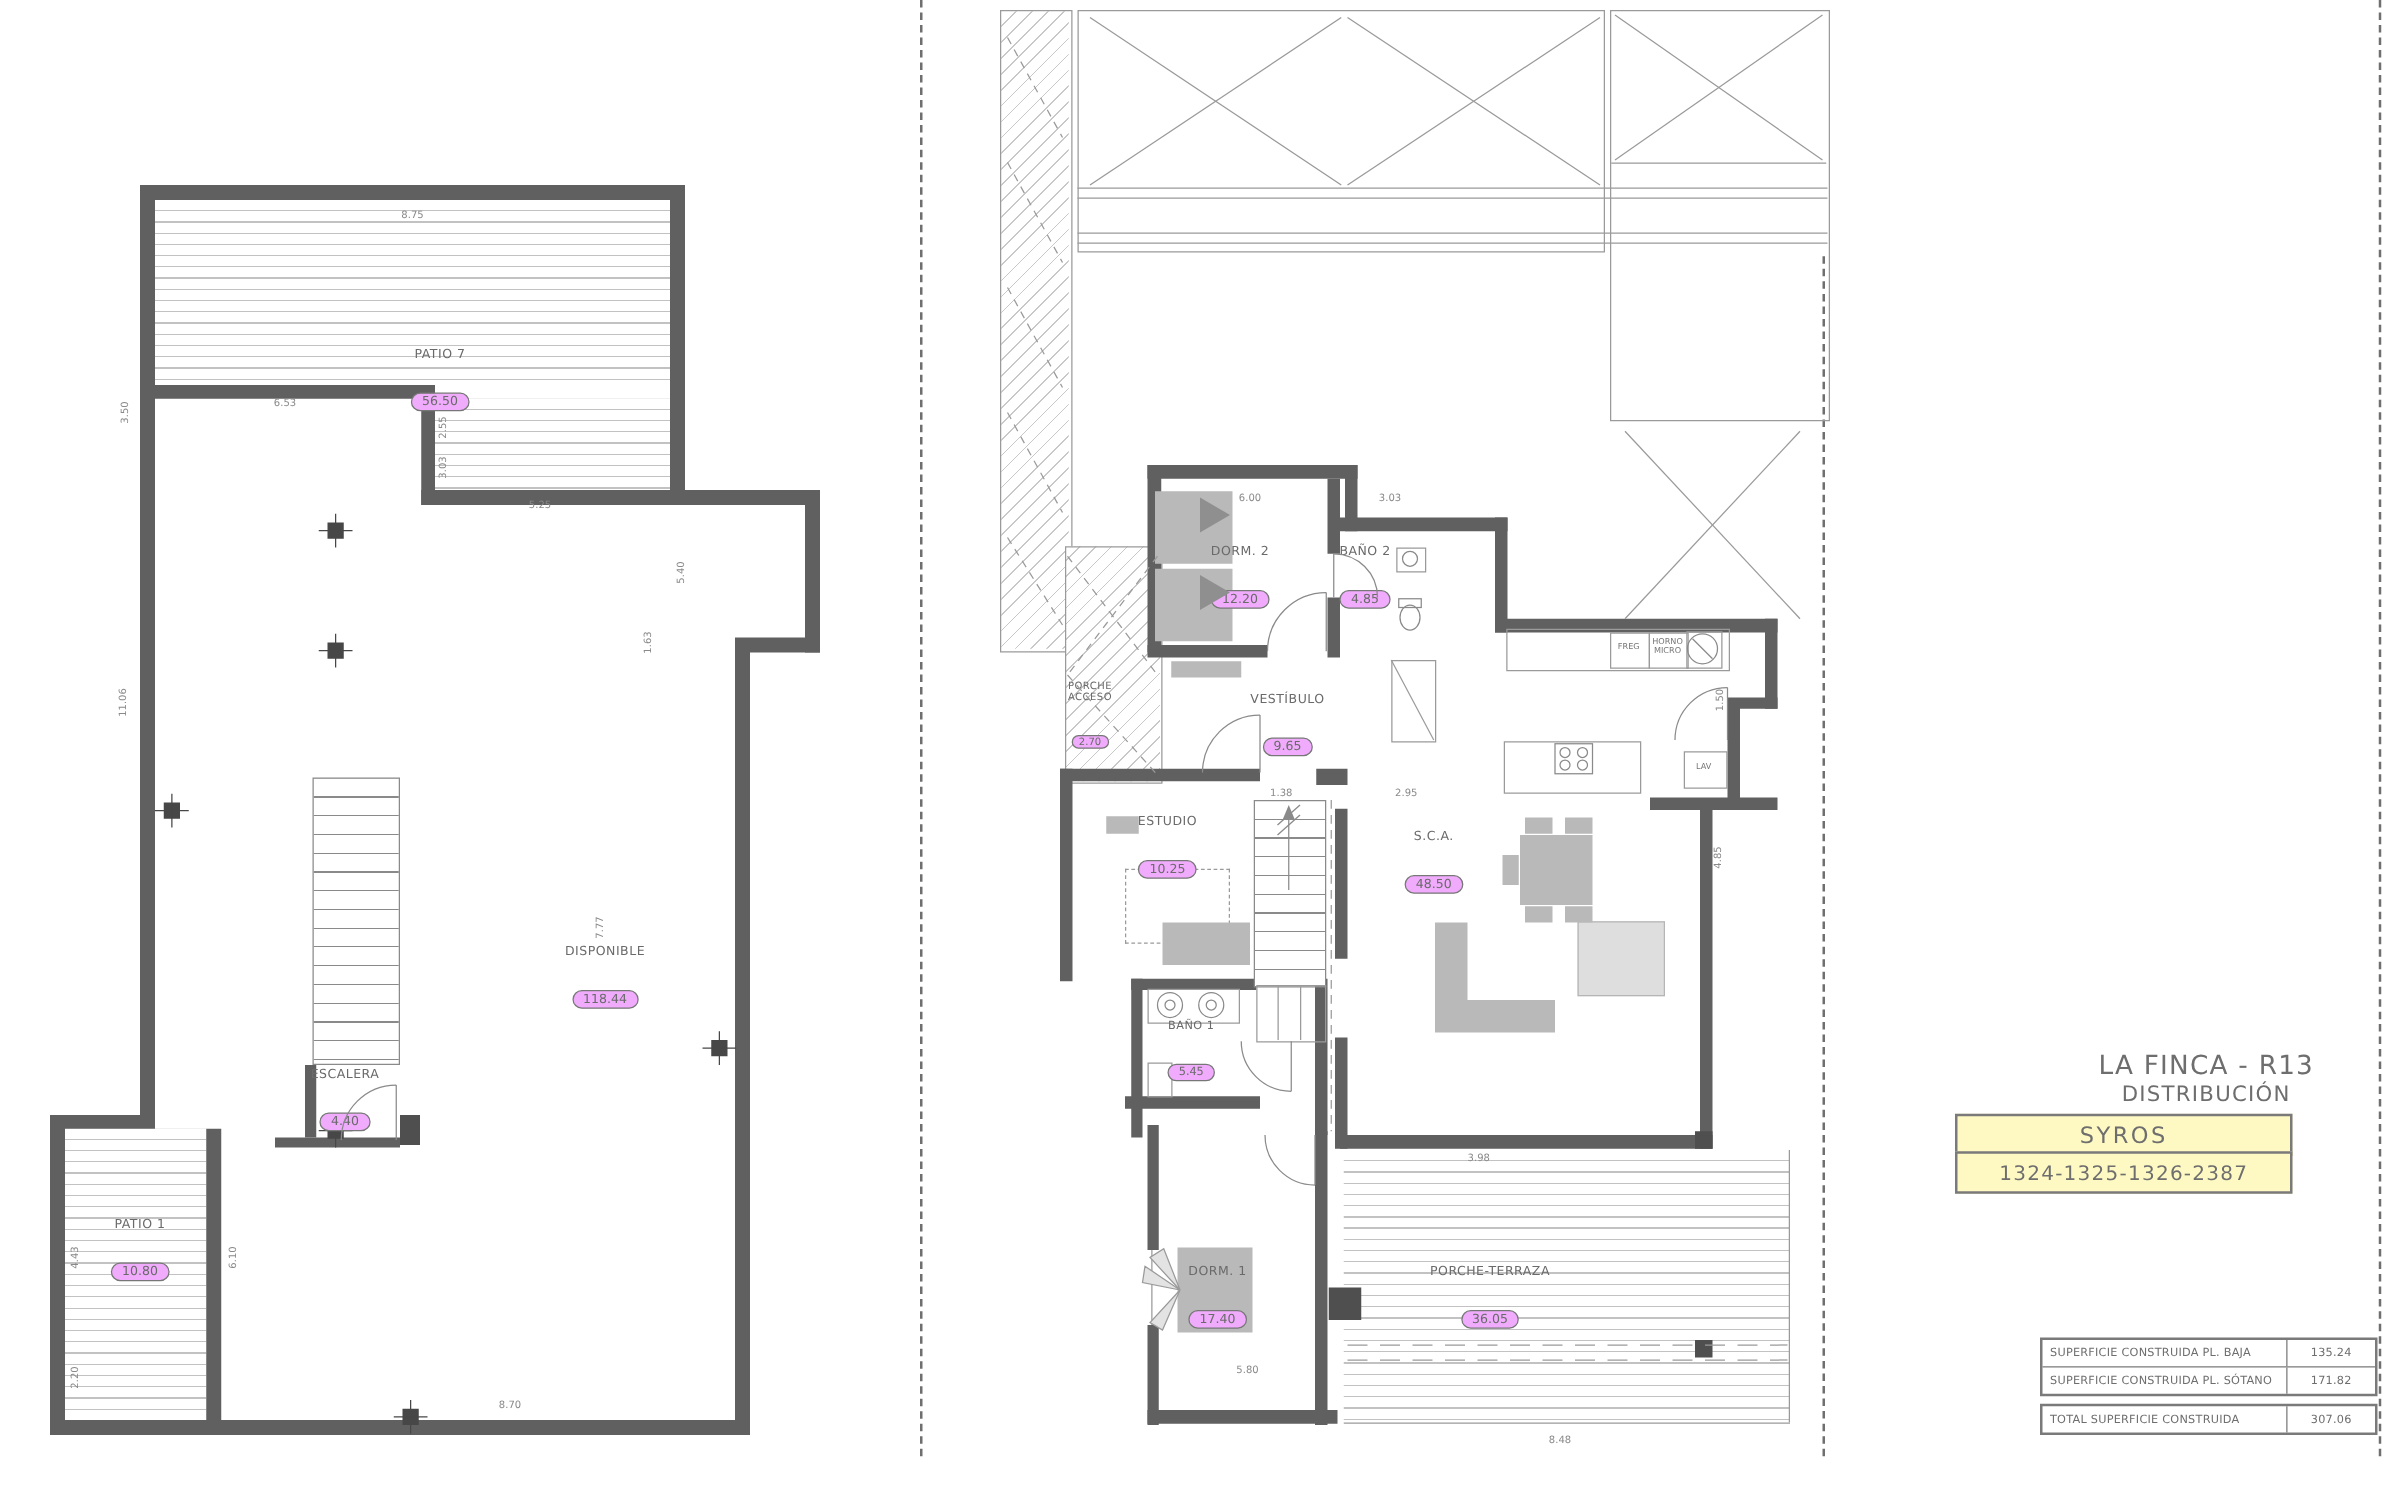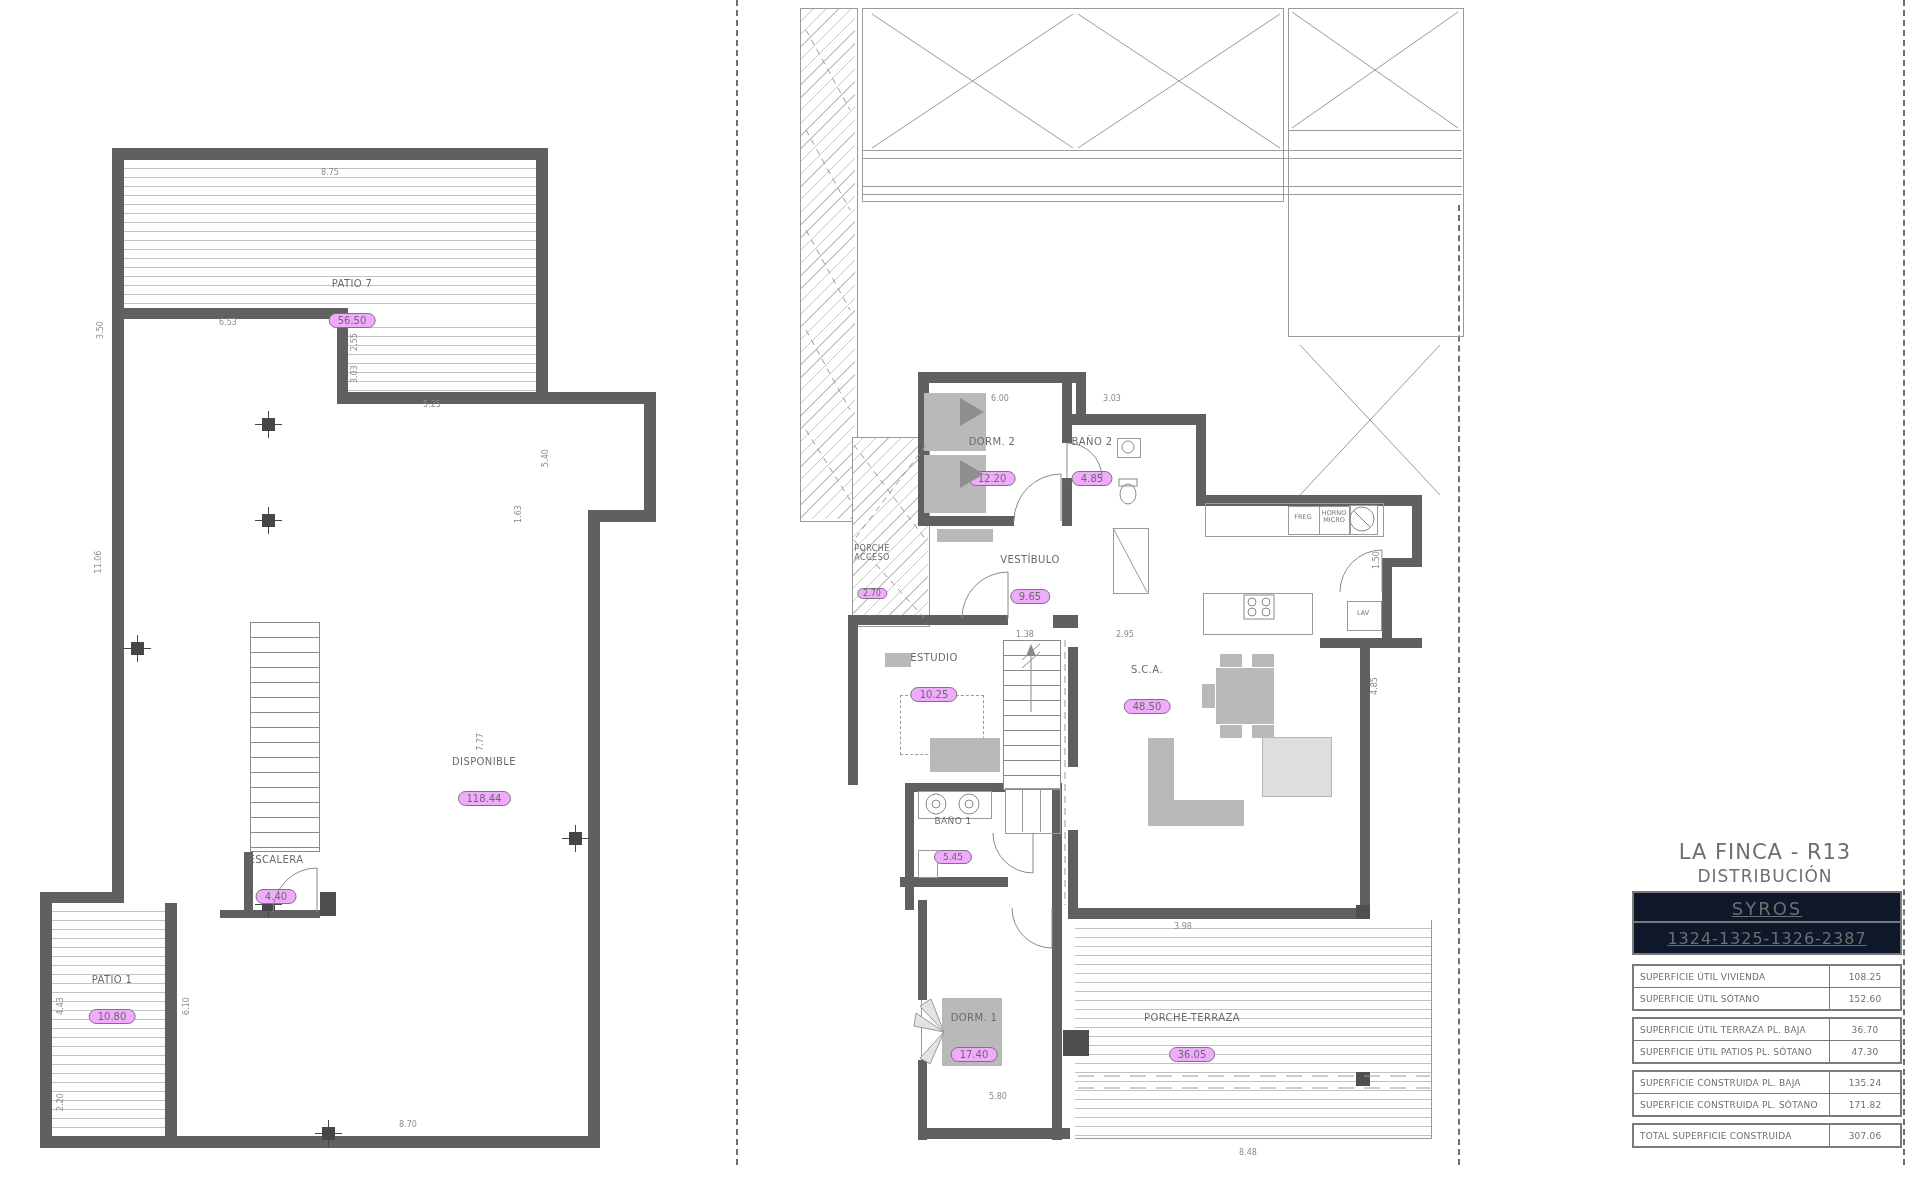--- a/index.html
+++ b/index.html
@@ -21,21 +21,21 @@
   .col::after{content:"";position:absolute;top:-7px;bottom:-7px;left:6px;width:1px;background:#474747;}
   .room-label{position:absolute;transform:translateX(-50%);text-align:center;}
   .rname{font-size:10px;letter-spacing:.4px;color:#6a6a6a;line-height:1.15;white-space:pre-line;}
   .rarea{display:inline-block;margin-top:2px;border:1px solid #777;border-radius:8px;padding:1px 8px;font-size:10px;color:#6a6a6a;background:#f0abfc;}
   .dim{position:absolute;font-size:8px;color:#8a8a8a;transform:translate(-50%,-50%);white-space:nowrap;}
   .dim.v{transform:translate(-50%,-50%) rotate(-90deg);}
   .applbl{position:absolute;font-size:6.5px;line-height:1.15;color:#777;text-align:center;transform:translateX(-50%);white-space:pre-line;}
   .overlay{position:absolute;left:0;top:0;pointer-events:none;}
   .tb{position:absolute;color:#6e6e6e;text-align:center;width:270px;left:1630px;}
   .tb-big{font-size:21px;letter-spacing:1px;}
-  .tbox{position:absolute;left:1632px;width:266px;height:30px;border:2px solid #7a7a7a;display:flex;align-items:center;justify-content:center;color:#6e6e6e;background:#0f172a;text-decoration:underline;}
+  .tbox{position:absolute;left:1564px;width:266px;height:30px;border:2px solid #7a7a7a;display:flex;align-items:center;justify-content:center;color:#6e6e6e;background:#fef9c3;}
   .agroup{position:absolute;left:1632px;width:266px;border:2px solid #7a7a7a;background:#fff;}
   .arow{display:flex;height:21px;align-items:stretch;border-top:1px solid #7a7a7a;font-size:9px;letter-spacing:.2px;color:#6e6e6e;}
   .arow:first-child{border-top:none;}
   .alabel{flex:1;padding-left:6px;display:flex;align-items:center;}
   .aval{width:70px;border-left:1px solid #7a7a7a;display:flex;align-items:center;justify-content:center;}
 </style>
 </head>
 <body>
 
 <div class="canvas">
@@ -331,40 +331,20 @@
       <polygon points="944,1032 914,1026 916,1013"></polygon>
       <polygon points="944,1032 920,1058 930,1064"></polygon>
     </g>
   </svg>
 
   <div class="tb tb-big" style="top:840px">LA FINCA - R13</div>
   <div class="tb" style="top:866px;font-size:17px;letter-spacing:1px">DISTRIBUCIÓN</div>
   <div class="tbox" style="top:891px;font-size:18px;letter-spacing:2px">SYROS</div>
   <div class="tbox" style="top:921px;font-size:16px;letter-spacing:1px">1324-1325-1326-2387</div>
 
-  <div class="agroup" style="top:964px">
-    <div class="arow">
-      <div class="alabel">SUPERFICIE ÚTIL VIVIENDA</div>
-      <div class="aval">108.25</div>
-    </div>
-    <div class="arow">
-      <div class="alabel">SUPERFICIE ÚTIL SÓTANO</div>
-      <div class="aval">152.60</div>
-    </div>
-  </div>
-  <div class="agroup" style="top:1017px">
-    <div class="arow">
-      <div class="alabel">SUPERFICIE ÚTIL TERRAZA PL. BAJA</div>
-      <div class="aval">36.70</div>
-    </div>
-    <div class="arow">
-      <div class="alabel">SUPERFICIE ÚTIL PATIOS PL. SÓTANO</div>
-      <div class="aval">47.30</div>
-    </div>
-  </div>
   <div class="agroup" style="top:1070px">
     <div class="arow">
       <div class="alabel">SUPERFICIE CONSTRUIDA PL. BAJA</div>
       <div class="aval">135.24</div>
     </div>
     <div class="arow">
       <div class="alabel">SUPERFICIE CONSTRUIDA PL. SÓTANO</div>
       <div class="aval">171.82</div>
     </div>
   </div>

